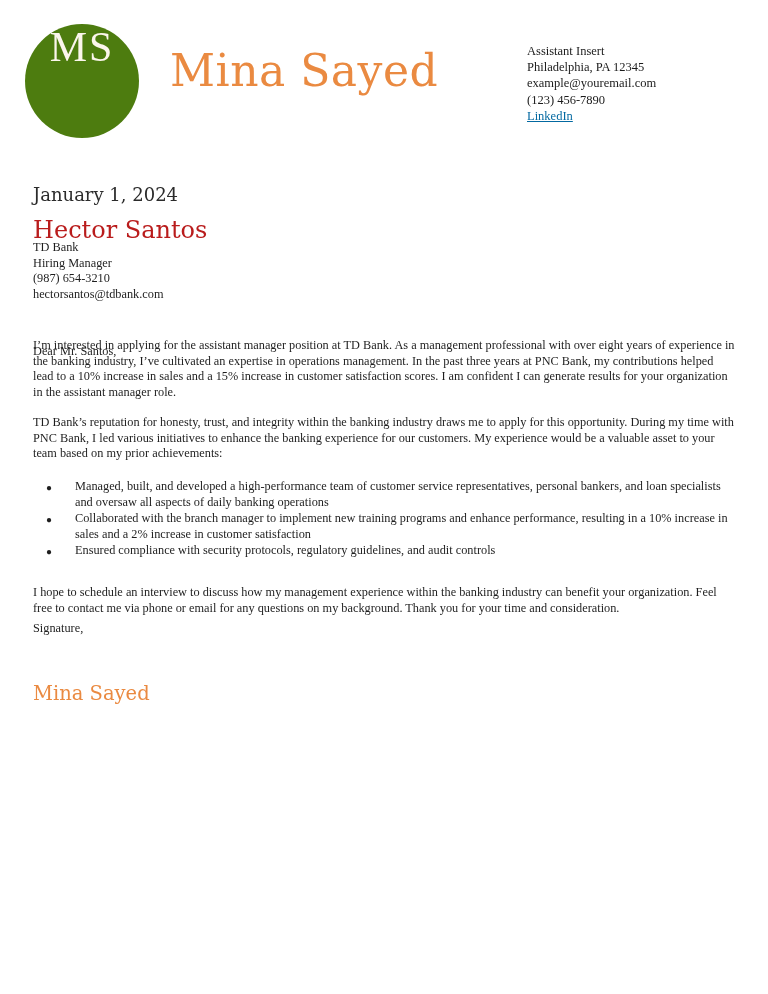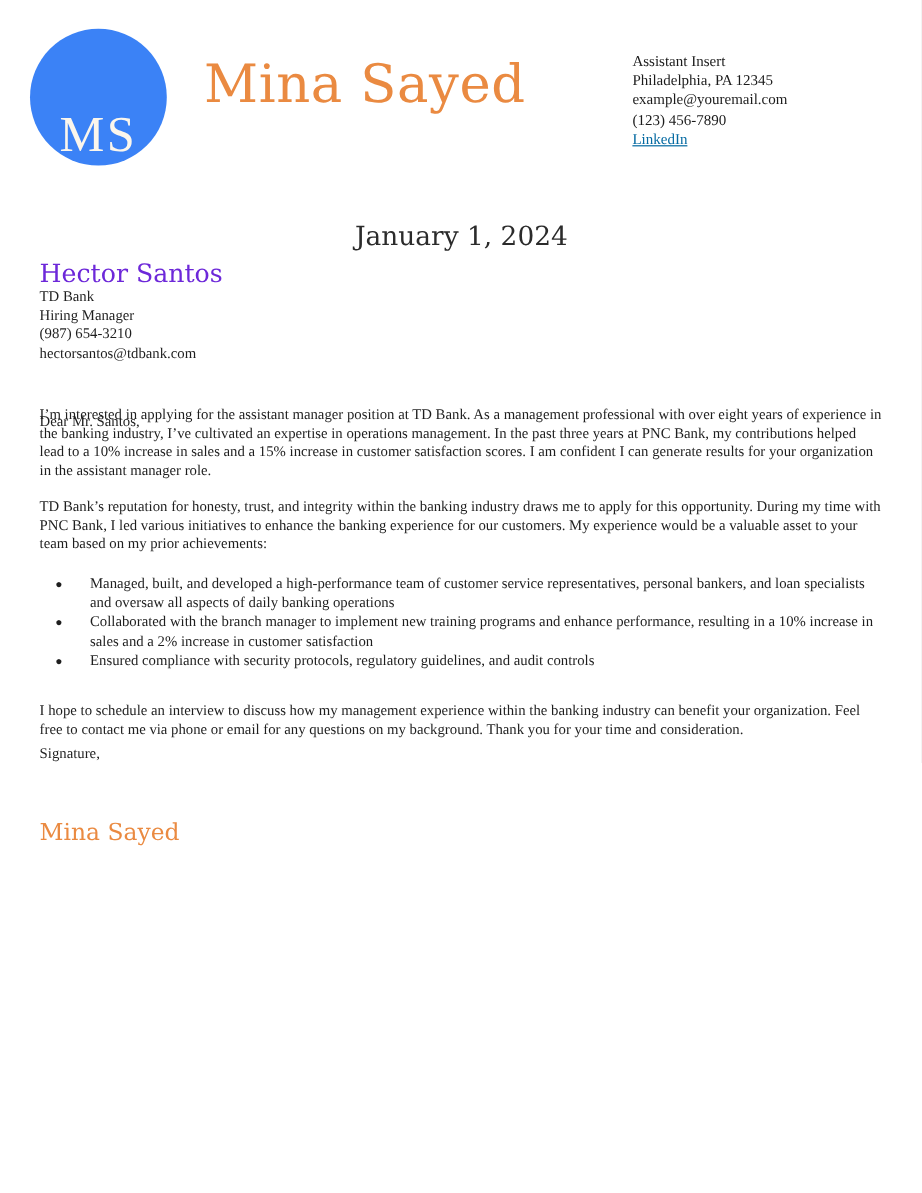--- a/index.html
+++ b/index.html
@@ -14,22 +14,22 @@
     color: #1e1e1e;
     overflow: hidden;
   }
 
   
   .avatar {
     position: absolute;
     left: 25px; top: 24px;
     width: 114px; height: 114px;
     border-radius: 50%;
-    background: #3b82f6;
-    display: flex; align-items: flex-end; justify-content: center;
+    background: #4d7c0f;
+    display: flex; align-items: flex-start; justify-content: center;
   }
   .avatar .monogram {
     color: #FBF6EC;
     font-size: 42px;
     letter-spacing: 2px;
     font-family: "Liberation Serif", serif;
     transform: translateY(-1px);
   }
   .header-name {
     position: absolute;
@@ -58,31 +58,30 @@
   .block {
     position: absolute;
     left: 33px;
     width: 703px;
     font-size: 12.3px;
     line-height: 15.6px;
   }
   .date {
     top: 184px;
     font-family: "DejaVu Serif", serif;
-    font-size: 22px;
+    font-size: 18px;
     line-height: 1.25;
     color: #2b2b2b;
-    text-align: center;
   }
   .recipient-name {
     top: 216px;
     font-family: "DejaVu Serif", serif;
-    font-size: 21px;
+    font-size: 24px;
     line-height: 1.2;
-    color: #6d28d9;
+    color: #b91c1c;
   }
   .recipient-details { top: 240px; }
   .salutation { top: 310px; margin-top: 34px; }
   .para-1 { top: 338px; }
   .para-2 { top: 415px; }
   .bullet-list { top: 479px; list-style: none; }
   .bullet-list li {
     position: relative;
     padding-left: 42px;
     margin-bottom: 1px;

